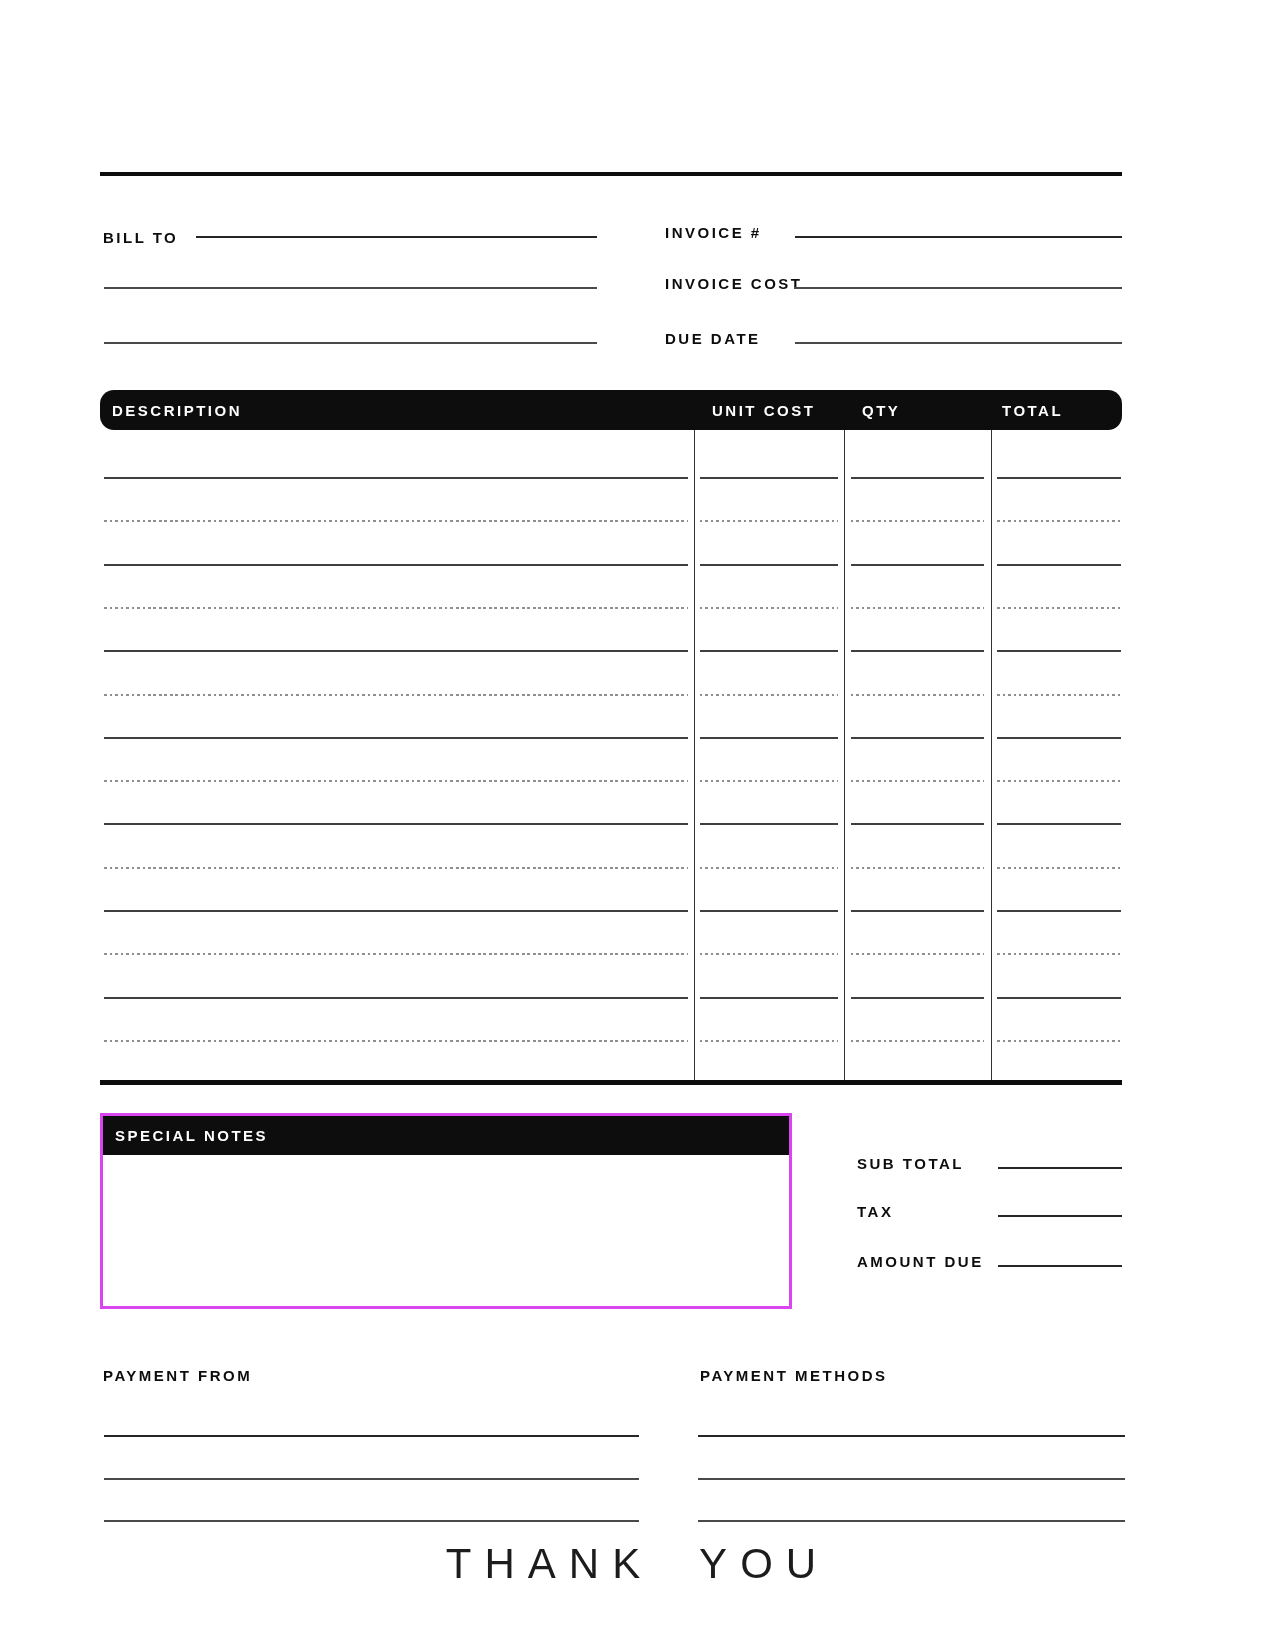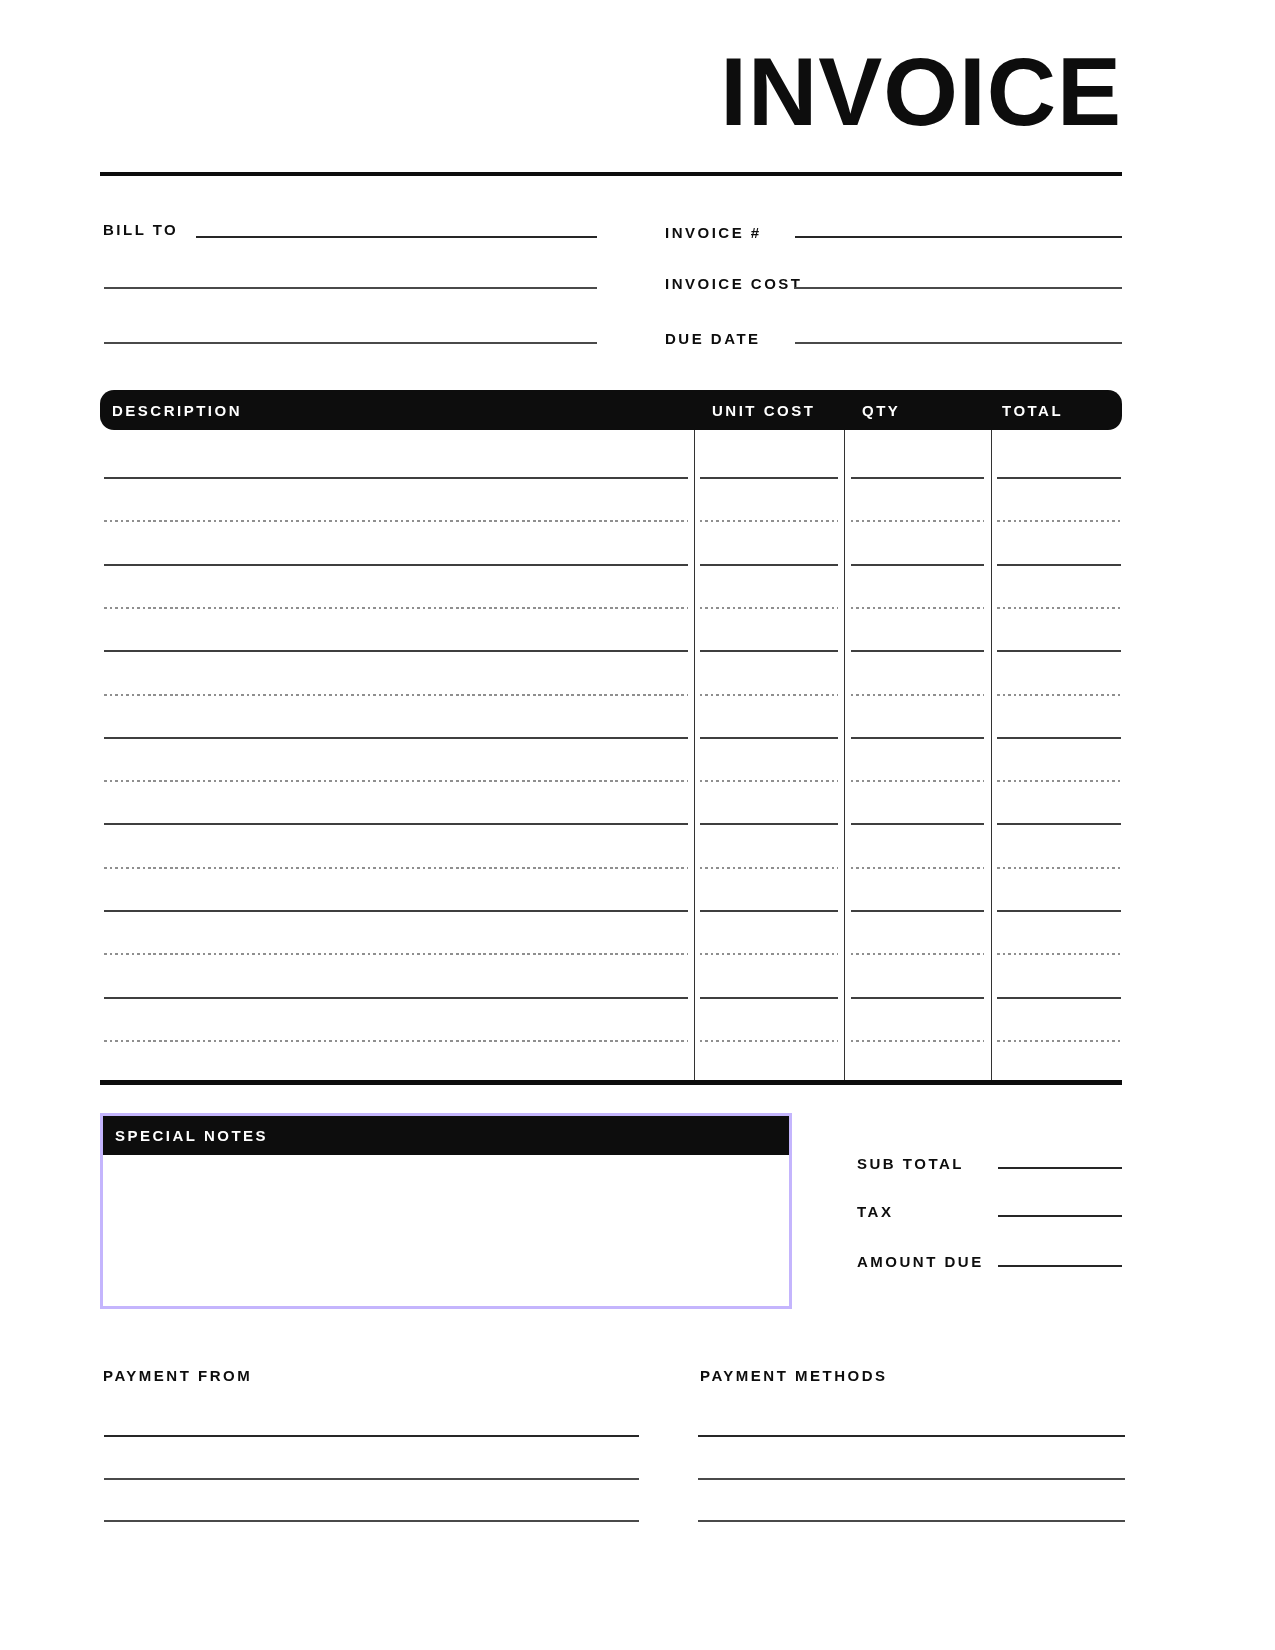--- a/index.html
+++ b/index.html
@@ -43,40 +43,39 @@
   .thead .lbl{color:var(--header-text);top:13px;}
   .vsep{position:absolute;width:0;border-left:1.5px solid #333;top:430px;height:652px;}
   .grid{position:absolute;left:100px;top:430px;width:1022px;height:652px;}
   .row-line{position:absolute;left:0;width:100%;height:0;}
   .row-line .cell-line{position:absolute;top:0;height:2px;display:block;}
   .row-line.solid .cell-line{background:var(--solid-line);}
   .row-line.dotted .cell-line{background:repeating-linear-gradient(90deg,var(--dotted-line) 0 2.5px,transparent 2.5px 5.5px);}
   .tbottom{position:absolute;left:100px;top:1080px;width:1022px;height:5px;background:var(--ink);}
   .notes{
     position:absolute;left:100px;top:1113px;width:692px;height:196px;
-    border:3px solid #c4b5fd;background:var(--paper);
+    border:3px solid #d946ef;background:var(--paper);
   }
   .notes-bar{position:relative;width:100%;height:39px;background:var(--ink);}
   .notes-bar .lbl{left:12px;top:12px;color:var(--header-text);}
   .notes-body{width:100%;height:148px;}
   .thanks{
     position:absolute;left:0;top:1540px;width:1275px;
     text-align:center;font-size:42px;font-weight:400;
     letter-spacing:13px;word-spacing:22px;color:#1c1c1c;white-space:nowrap;
   }
 </style>
 </head>
 <body>
 
 <div class="page">
 
-  <div class="title">INVOICE</div>
   <div class="top-rule"></div>
 
-  <div class="lbl" style="left:103px;top:222px;">BILL TO</div>
+  <div class="lbl" style="left:103px;top:230px;">BILL TO</div>
   <div class="fline dark" style="left:196px;top:236px;width:401px;"></div>
   <div class="fline" style="left:104px;top:287px;width:493px;"></div>
   <div class="fline" style="left:104px;top:342px;width:493px;"></div>
 
   <div class="lbl" style="left:665px;top:225px;">INVOICE #</div>
   <div class="fline dark" style="left:795px;top:236px;width:327px;"></div>
   <div class="lbl" style="left:665px;top:276px;">INVOICE COST</div>
   <div class="fline" style="left:795px;top:287px;width:327px;"></div>
   <div class="lbl" style="left:665px;top:331px;">DUE DATE</div>
   <div class="fline" style="left:795px;top:342px;width:327px;"></div>
@@ -199,14 +198,15 @@
   <div class="lbl" style="left:700px;top:1368px;">PAYMENT METHODS</div>
 
   <div class="fline dark" style="left:104px;top:1435px;width:535px;"></div>
   <div class="fline" style="left:104px;top:1478px;width:535px;"></div>
   <div class="fline" style="left:104px;top:1520px;width:535px;"></div>
 
   <div class="fline dark" style="left:698px;top:1435px;width:427px;"></div>
   <div class="fline" style="left:698px;top:1478px;width:427px;"></div>
   <div class="fline" style="left:698px;top:1520px;width:427px;"></div>
 
+  <div class="thanks">THANK YOU</div>
 
 </div>
 
 </body></html>

